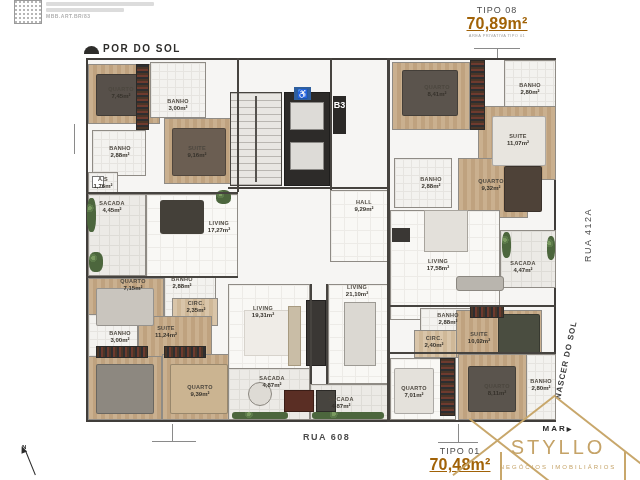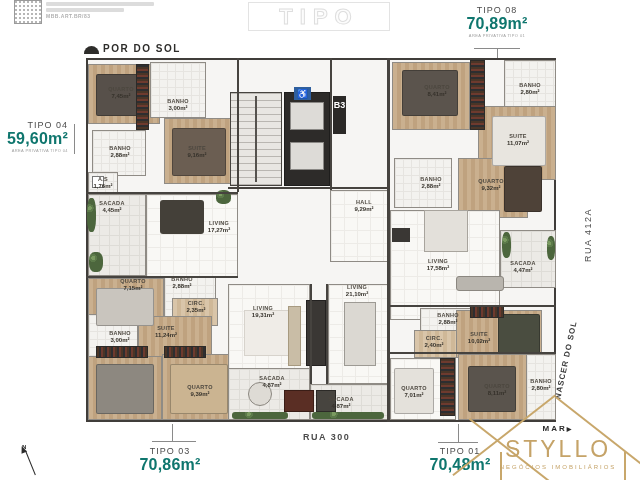--- a/index.html
+++ b/index.html
@@ -22,21 +22,21 @@
   .plant{position:absolute;background:radial-gradient(circle at 30% 30%,#7a9a60 0 2px,#5c7a4a 2px 4px,#4c663d 4px);border-radius:40%;z-index:5;}
   .furn{position:absolute;z-index:4;box-sizing:border-box;}
   
   .rl{position:absolute;transform:translate(-50%,-50%);text-align:center;line-height:1.2;
       white-space:nowrap;z-index:30;}
   .rl .n{display:block;font-size:5.5px;font-weight:700;letter-spacing:.3px;color:#4c473f;}
   .rl .a{display:block;font-size:6px;font-weight:700;color:#36322b;}
   
   .unit{position:absolute;text-align:center;z-index:40;}
   .unit .t{font-size:9px;letter-spacing:1px;color:#4c4c4c;}
-  .unit .m{font-size:16px;font-weight:700;color:#0f766e;letter-spacing:.2px;}
+  .unit .m{font-size:16px;font-weight:700;color:#a16207;letter-spacing:.2px;text-decoration:underline;}
   .unit .c{font-size:4px;color:#a0a0a0;letter-spacing:.4px;}
   .conn{position:absolute;background:#8a8a8a;z-index:40;}
   
   .street{position:absolute;font-size:9px;letter-spacing:1.5px;color:#4c4c4c;font-weight:700;z-index:40;}
   .watermark{position:absolute;left:248px;top:2px;width:140px;height:27px;border:1px solid #e3e3e3;
       display:flex;align-items:center;justify-content:center;z-index:40;}
   .watermark span{font-size:22px;font-weight:700;letter-spacing:7px;color:#fcfcfc;
       -webkit-text-stroke:1px #dedede;}
   .sun-ic{position:absolute;width:15px;height:8px;background:#2e2d2b;border-radius:8px 8px 0 0;z-index:40;}
   .gold{color:#c5a368;}
@@ -51,54 +51,42 @@
 <div class="stage">
 
   <div class="qr"></div>
   <div class="graybar" style="left:46px;top:2px;width:108px;"></div>
   <div class="graybar" style="left:46px;top:8px;width:78px;"></div>
   <div class="abs" style="left:46px;top:13px;font-size:5px;color:#b0b0b0;font-weight:700;letter-spacing:.5px;z-index:40;">MBB.ART.BR/83</div>
 
   <div class="sun-ic" style="left:84px;top:46px;"></div>
   <div class="abs" style="left:103px;top:43px;font-size:10px;font-weight:700;letter-spacing:1.5px;color:#2e2d2b;z-index:40;">POR DO SOL</div>
 
-  <div class="watermark">
-    <span>TIPO</span>
-  </div>
 
   <div class="unit" style="left:447px;top:5px;width:100px;">
     <div class="t">TIPO 08</div>
     <div class="m">70,89m²</div>
     <div class="c">ÁREA PRIVATIVA TIPO 01</div>
   </div>
   <div class="conn" style="left:474px;top:48px;width:46px;height:1px;"></div>
   <div class="conn" style="left:497px;top:48px;width:1px;height:10px;"></div>
 
-  <div class="unit" style="left:4px;top:120px;width:64px;text-align:right;">
-    <div class="t">TIPO 04</div>
-    <div class="m">59,60m²</div>
-    <div class="c">ÁREA PRIVATIVA TIPO 04</div>
-  </div>
   <div class="conn" style="left:74px;top:124px;width:1px;height:30px;"></div>
 
   <div class="conn" style="left:172px;top:424px;width:1px;height:17px;"></div>
   <div class="conn" style="left:152px;top:441px;width:44px;height:1px;"></div>
-  <div class="unit" style="left:120px;top:446px;width:100px;">
-    <div class="t">TIPO 03</div>
-    <div class="m">70,86m²</div>
-  </div>
 
   <div class="conn" style="left:458px;top:424px;width:1px;height:18px;"></div>
   <div class="conn" style="left:438px;top:442px;width:40px;height:1px;"></div>
   <div class="unit" style="left:410px;top:446px;width:100px;">
     <div class="t">TIPO 01</div>
     <div class="m">70,48m²</div>
   </div>
 
-  <div class="street" style="left:303px;top:432px;">RUA 300</div>
+  <div class="street" style="left:303px;top:432px;">RUA 608</div>
   <div class="street" style="left:560px;top:228px;transform:rotate(-90deg);transform-origin:left top;font-weight:400;left:583px;top:262px;">RUA 412A</div>
 
   <div class="abs" style="left:566px;top:360px;transform:translate(-50%,-50%) rotate(-78deg);font-size:8px;font-weight:700;letter-spacing:1px;color:#3a3a3a;white-space:nowrap;z-index:44;">NASCER DO SOL</div>
 
   <div class="abs" style="left:22px;top:444px;font-size:6px;font-weight:700;color:#2b2b2b;z-index:40;">N</div>
   <div class="abs" style="left:30px;top:450px;width:1px;height:26px;background:#2b2b2b;transform:rotate(-22deg);z-index:40;"></div>
   <div class="abs" style="left:20px;top:446px;width:0;height:0;border-left:3px solid transparent;border-right:3px solid transparent;border-bottom:7px solid #2b2b2b;transform:rotate(-22deg);z-index:40;"></div>
 
   <div class="plan"></div>
 
@@ -325,16 +313,16 @@
     </div>
 
   <div class="logoline" style="left:470px;top:418px;width:125px;height:1.5px;transform:rotate(38deg);transform-origin:left top;"></div>
   <div class="logoline" style="left:556px;top:396px;width:130px;height:1.5px;transform:rotate(38deg);transform-origin:left top;"></div>
   <div class="logoline" style="left:556px;top:396px;width:130px;height:1.5px;transform:rotate(142deg);transform-origin:left top;"></div>
   <div class="logoline" style="left:500px;top:452px;width:1.5px;height:28px;"></div>
   <div class="logoline" style="left:624px;top:452px;width:1.5px;height:28px;"></div>
   <div class="abs" style="left:558px;top:424px;transform:translateX(-50%);font-size:8px;font-weight:700;letter-spacing:2px;color:#2b2b2b;z-index:46;white-space:nowrap;">
     <span>MAR</span><span style="font-size:6px;">▶</span>
   </div>
-  <div class="abs gold" style="left:558px;top:436px;transform:translateX(-50%);font-size:23px;font-weight:400;letter-spacing:3px;z-index:46;white-space:nowrap;">STYLLO</div>
+  <div class="abs gold" style="left:558px;top:436px;transform:translateX(-50%);font-size:20px;font-weight:400;letter-spacing:3px;z-index:46;white-space:nowrap;">STYLLO</div>
   <div class="abs gold" style="left:558px;top:464px;transform:translateX(-50%);font-size:6px;letter-spacing:2px;z-index:46;white-space:nowrap;">NEGÓCIOS IMOBILIÁRIOS</div>
 
 </div>
 
 </body></html>

